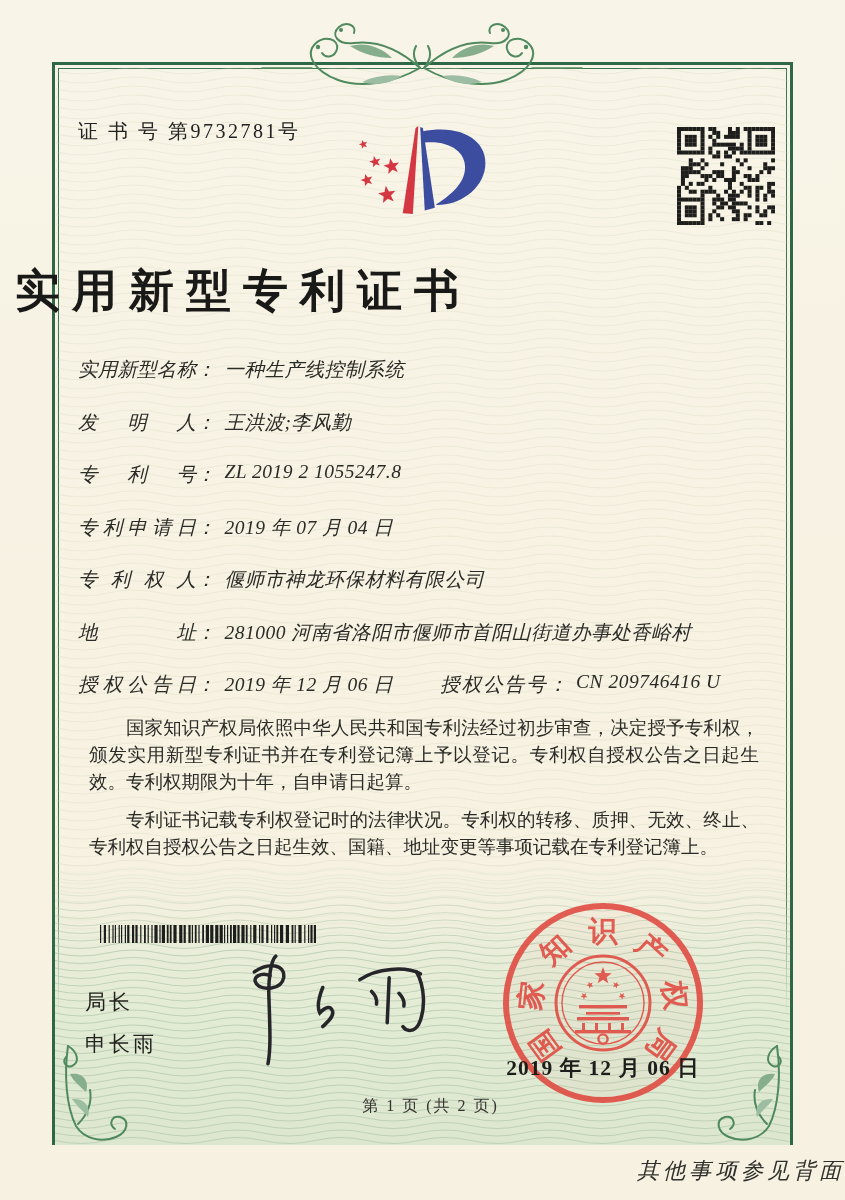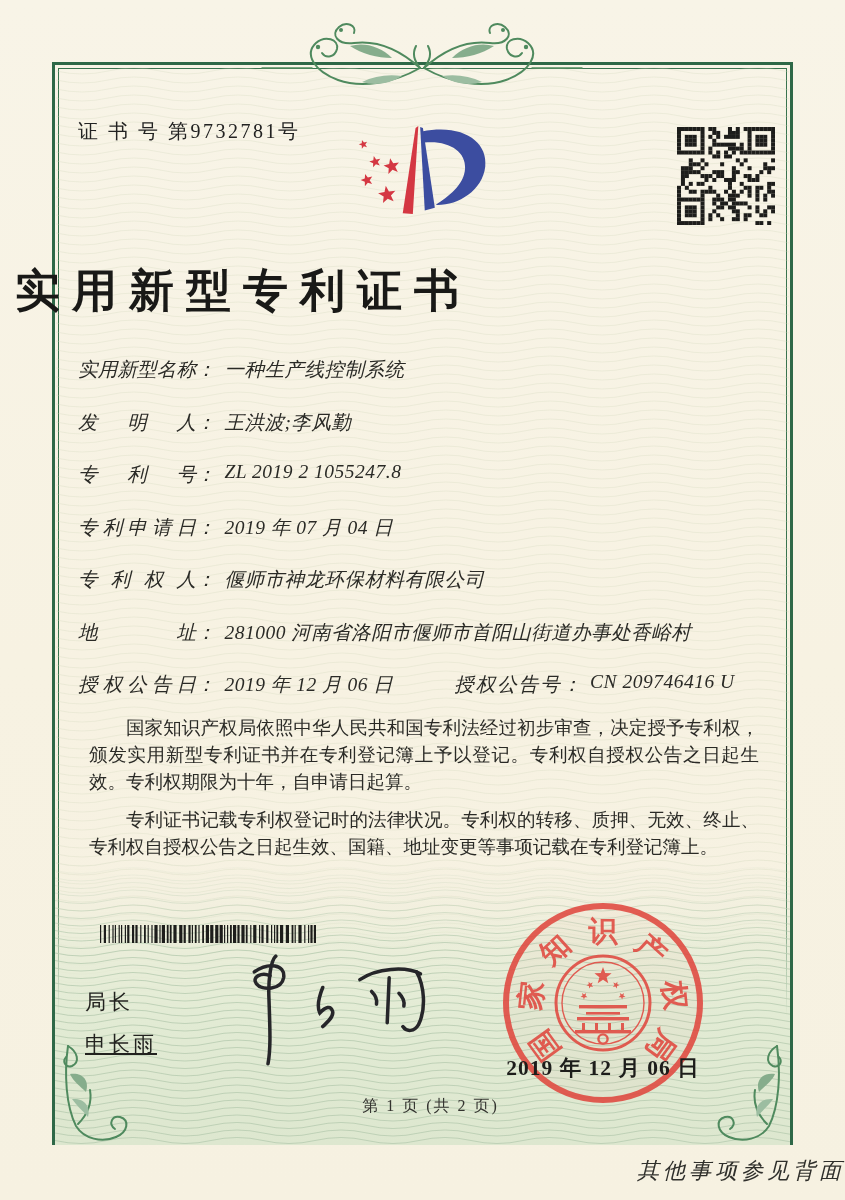--- a/index.html
+++ b/index.html
@@ -26,28 +26,28 @@
   .cert-no{left:78px;top:118px;font-size:20px;letter-spacing:2.5px;color:#222;}
   .logo{left:345px;top:116px;}
   .qr{left:677px;top:127px;}
   .title{left:0;right:0;top:246px;margin:15px;text-align:left;font-size:45px;font-weight:bold;letter-spacing:12px;color:#191917;}
   
   .fields{left:78px;top:356px;width:700px;font-size:19.5px;font-style:italic;}
   .frow{height:52.5px;white-space:nowrap;}
   .flabel{display:inline-block;width:118px;text-align:justify;text-align-last:justify;vertical-align:top;}
   .colon{display:inline-block;vertical-align:top;}
   .fvalue{display:inline-block;vertical-align:top;margin-left:4px;letter-spacing:0.5px;}
-  .flabel2{display:inline-block;margin-left:56px;letter-spacing:2px;vertical-align:top;}
+  .flabel2{display:inline-block;margin-left:42px;letter-spacing:2px;vertical-align:top;}
   
   .paras{left:78px;top:704px;width:692px;font-size:18.5px;line-height:27px;text-align:justify;}
   .paras p{margin:11px;text-indent:2em;}
   
   .barcode{left:100px;top:925px;}
   .director{left:85px;top:988px;font-size:21px;letter-spacing:3px;color:#22221f;}
-  .director div:last-child{margin-top:14px;text-decoration:underline;}
+  .director div:last-child{margin-top:14px;}
   .signature{left:225px;top:950px;}
   .seal{left:497px;top:897px;}
   .seal-date{left:497px;top:1053px;width:212px;text-align:center;font-size:21.5px;letter-spacing:1px;color:#1d1d1b;font-weight:bold;}
   .page-num{left:0;right:0;top:1096px;text-align:center;font-size:16px;letter-spacing:2px;color:#33332f;padding-left:16px;}
   .back-note{left:0;right:0;top:1156px;text-align:right;font-size:22px;letter-spacing:4px;font-style:italic;color:#2f2f2b;}
   
   .ornament-top{left:242px;top:16px;}
   .corner{pointer-events:none;}
   .corner.bl{left:58px;top:1044px;}
   .corner.br{left:707px;top:1044px;transform:scaleX(-1);}

